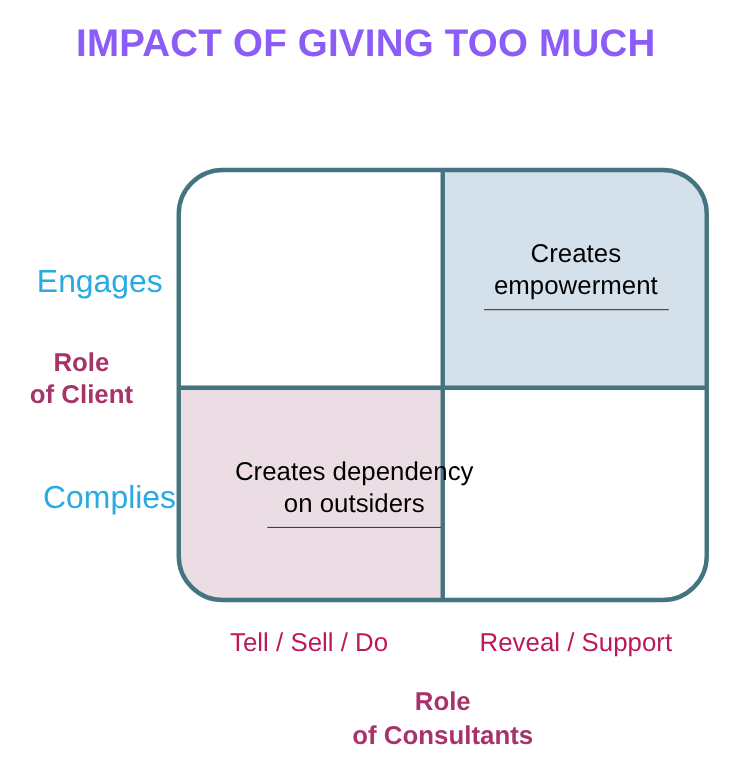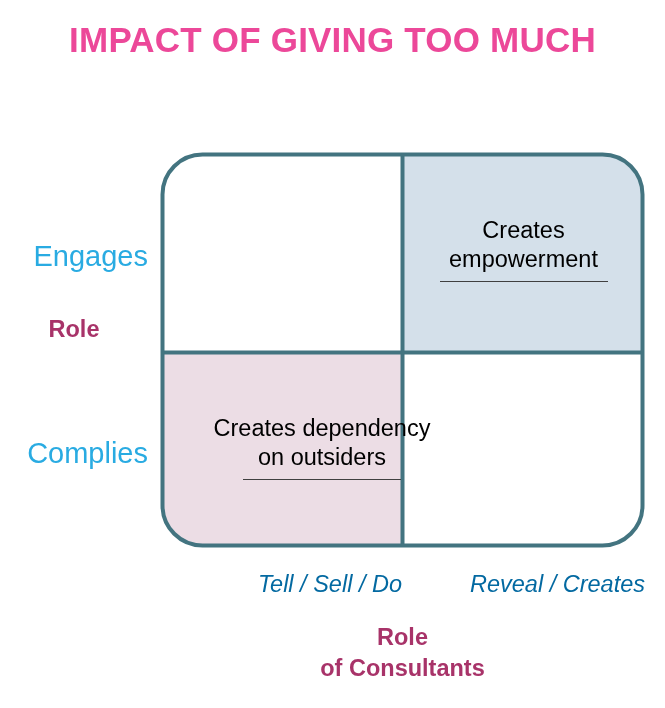--- a/index.html
+++ b/index.html
@@ -15,21 +15,21 @@
     position: relative;
   }
 
   
   .title {
     position: absolute;
     left: 0;
     top: 18px;
     width: 665px;
     text-align: center;
-    color: #ec4899;
+    color: #8b5cf6;
     font-weight: bold;
     font-size: 35px;
     line-height: 43px;
     letter-spacing: 0.2px;
   }
   .title .line { display: block; white-space: nowrap; }
 
   
   .matrix-wrap {
     position: absolute;
@@ -75,43 +75,42 @@
 
   
   .axis-label {
     position: absolute;
     color: #29abe2;
     font-size: 29px;
     line-height: 28px;
     white-space: nowrap;
   }
   .label-engages  { left: 0;   top: 242px; width: 148px; text-align: right; }
-  .label-complies { left: 0;   top: 439px; width: 148px; text-align: right; }
+  .label-complies { left: 0;   top: 439px; width: 148px; text-align: right; padding-left: 12px; }
 
   .axis-title {
     position: absolute;
     color: #a83369;
     font-weight: bold;
     font-size: 23.5px;
     line-height: 29px;
     text-align: center;
   }
   .title-role-client {
     left: 0; top: 315px; width: 148px;
   }
   .title-role-client .ln { display: block; white-space: nowrap; }
 
   .label-bottom {
     position: absolute;
-    color: #0369a1;
+    color: #be185d;
     font-size: 23.5px;
     line-height: 28px;
     white-space: nowrap;
-    text-align: right;
-    font-style: italic;
+    text-align: center;
   }
   .label-tell   { left: 160px; top: 570px; width: 242px; }
   .label-reveal { left: 402px; top: 570px; width: 243px; }
 
   .title-role-consultants {
     position: absolute;
     left: 160px;
     top: 622px;
     width: 485px;
     text-align: center;
@@ -165,20 +164,21 @@
 
   <div class="cell cell-br">
     <span class="cell-text"></span>
   </div>
 </div>
 
 <div class="axis-label label-engages">Engages</div>
 <div class="axis-label label-complies">Complies</div>
 <div class="axis-title title-role-client">
   <span class="ln">Role</span>
+  <span class="ln">of Client</span>
 </div>
 
 <div class="label-bottom label-tell">Tell / Sell / Do</div>
-<div class="label-bottom label-reveal">Reveal / Creates</div>
+<div class="label-bottom label-reveal">Reveal / Support</div>
 <div class="title-role-consultants">
   <span class="ln">Role</span>
   <span class="ln">of Consultants</span>
 </div>
 
 </body></html>

